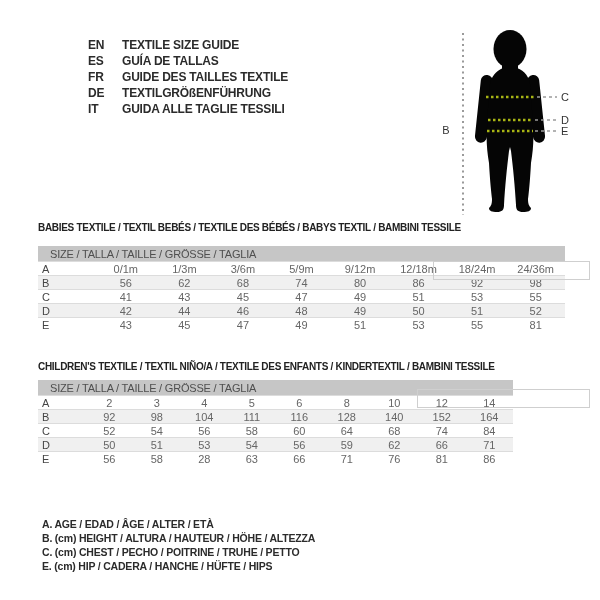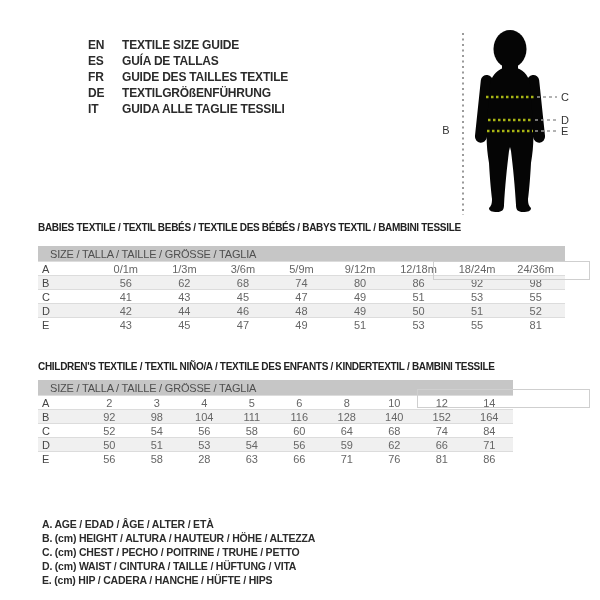--- a/index.html
+++ b/index.html
@@ -235,17 +235,16 @@
       </tbody>
   </table>
 
   <div class="patch-box" style="left:433px;top:261px;width:155px;height:17px"></div>
   <div class="patch-box" style="left:417px;top:389px;width:171px;height:17px"></div>
 
   <div class="legend">
       <div class="legend-line">A. AGE / EDAD / ÂGE / ALTER / ETÀ</div>
       <div class="legend-line">B. (cm) HEIGHT / ALTURA / HAUTEUR / HÖHE / ALTEZZA</div>
       <div class="legend-line">C. (cm) CHEST / PECHO / POITRINE / TRUHE / PETTO</div>
-      <div class="legend-line">D. (cm) WAIST / CINTURA / TAILLE / HÜFTUNG / VITA</div>
       <div class="legend-line">E. (cm) HIP / CADERA / HANCHE / HÜFTE / HIPS</div>
     </div>
 
 </div>
 
 </body></html>

